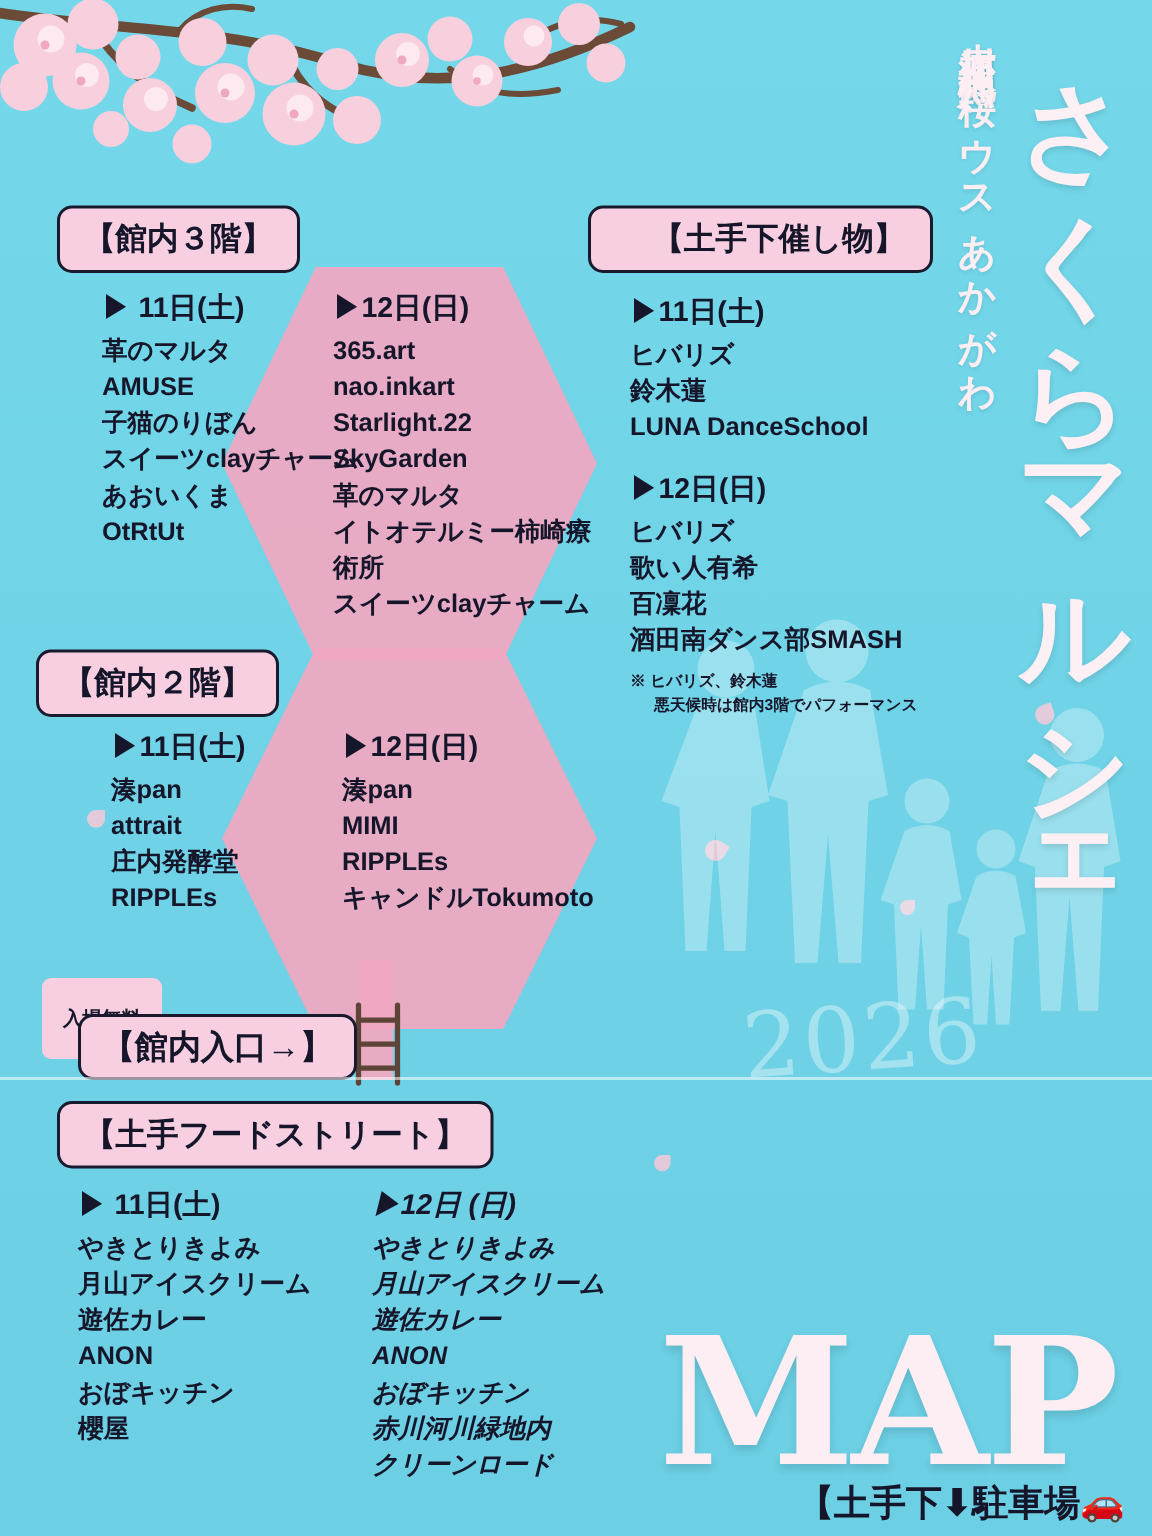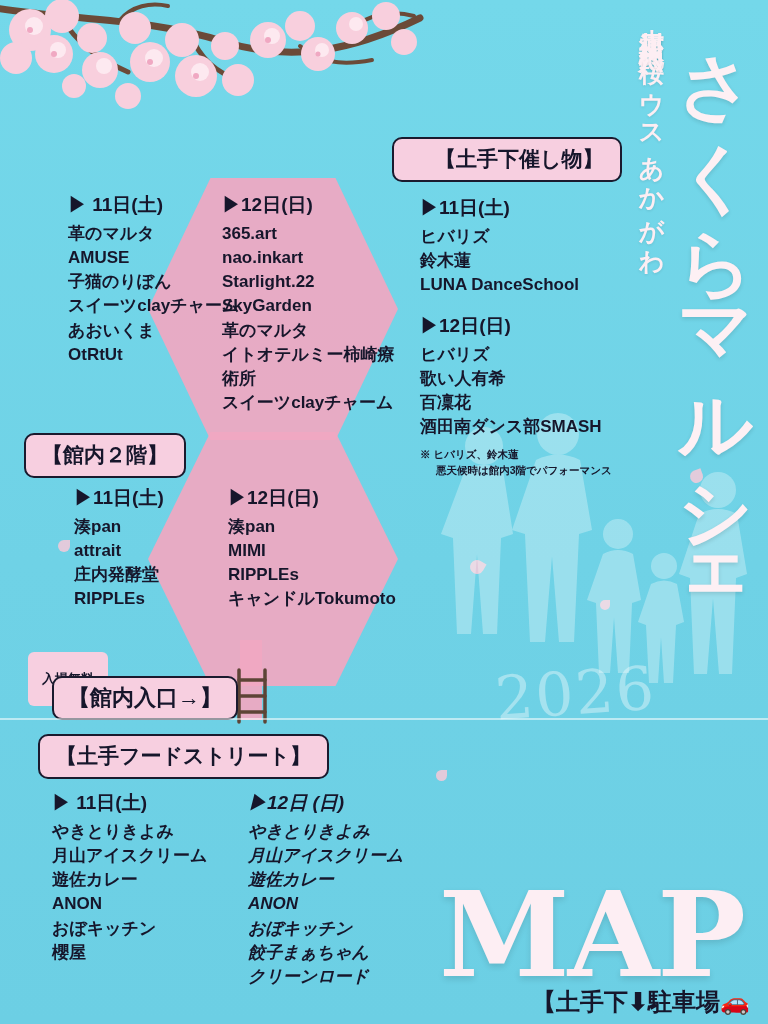--- a/index.html
+++ b/index.html
@@ -191,20 +191,21 @@
       <line x1="7" y1="28" x2="33" y2="28"></line>
       <line x1="7" y1="44" x2="33" y2="44"></line>
     </g>
   </svg>
 
   <div class="vtitle vtitle-main">さくらマルシェ</div>
   <div class="vtitle-sub">赤川河川緑地内 桜ハウスあかがわ</div>
   <div class="year">2026</div>
   <div class="mapword">MAP</div>
 
+  <div class="pill round" style="left:38px;top:137px;">【館内３階】</div>
   <div class="block" style="left:68px;top:192px;">
     <div class="day">▶ 11日(土)</div>
     <div class="item">革のマルタ</div>
     <div class="item">AMUSE</div>
     <div class="item">子猫のりぼん</div>
     <div class="item">スイーツclayチャーム</div>
     <div class="item">あおいくま</div>
     <div class="item">OtRtUt</div>
   </div>
   <div class="block" style="left:222px;top:192px;width:180px;">
@@ -268,21 +269,21 @@
     <div class="item">おぼキッチン</div>
     <div class="item">櫻屋</div>
   </div>
   <div class="block" style="left:248px;top:790px;font-style:italic;">
     <div class="day">▶12日 (日)</div>
     <div class="item">やきとりきよみ</div>
     <div class="item">月山アイスクリーム</div>
     <div class="item">遊佐カレー</div>
     <div class="item">ANON</div>
     <div class="item">おぼキッチン</div>
-    <div class="item">餃子まぁちゃん</div>
+    <div class="item">赤川河川緑地内</div>
     <div class="item">クリーンロード</div>
   </div>
 
   <div class="parking">
     <span>【土手下⬇駐車場</span><span class="carglyph">🚗</span>
   </div>
 
 </div>
 
 </body></html>

